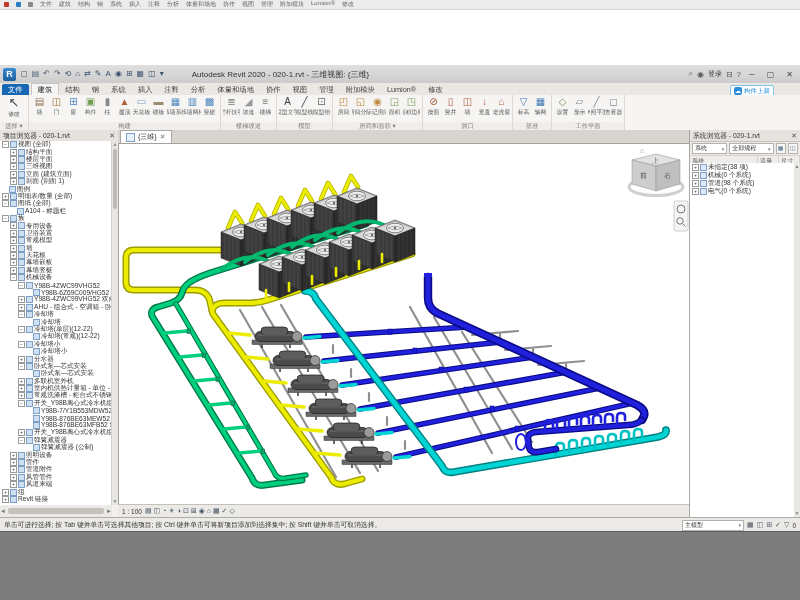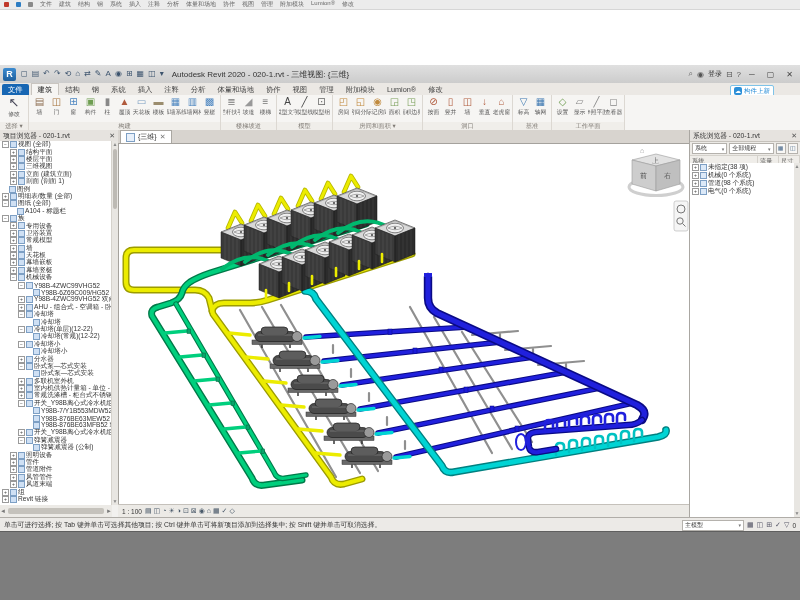--- a/index.html
+++ b/index.html
@@ -11,21 +11,21 @@
   .mini{width:5px;height:5px;border-radius:1px;flex:none}
   .stab{font-size:6px;color:#666;white-space:nowrap}
   #gap{position:absolute;top:10px;left:0;right:0;height:55px;background:#ffffff}
   
   #app{position:absolute;top:65px;left:0;width:800px;height:466px;background:#f0efed}
   #titlebar{position:absolute;top:0;left:0;right:0;height:18px;
             background:linear-gradient(#e0e0e0,#cccccc);display:flex;align-items:center;border-bottom:1px solid #b8b8b8}
   #rlogo{width:13px;height:13px;margin:0 3px;border-radius:2px;background:linear-gradient(#3c8bd0,#1d5f9e);
          color:#fff;font-size:9px;font-weight:bold;display:flex;align-items:center;justify-content:center;flex:none}
   .qico{font-size:8px;line-height:8px;color:#3d546e;padding:0 2px;cursor:default}
-  #title{font-size:8px;color:#333;margin-left:6px;white-space:nowrap}
+  #title{font-size:8px;color:#333;margin-left:26px;white-space:nowrap}
   #tbright{margin-left:auto;display:flex;align-items:center;gap:4px;padding-right:3px}
   .tbico{font-size:8px;color:#555}
   #signin{font-size:7px;color:#333}
   .winbtn{font-size:8px;color:#444;padding:0 4px}
   
   #tabrow{position:absolute;top:18px;left:0;right:0;height:12px;background:#ebe8e4;
           display:flex;align-items:flex-end;padding-left:2px}
   .rtab{font-size:7.3px;color:#444;padding:0 6px;height:11px;line-height:11px;white-space:nowrap}
   .rtab.file{background:#1766b3;color:#fff;border-radius:2px 2px 0 0;margin-right:2px}
   .rtab.act{background:#f6f5f3;border:1px solid #c9c5c0;border-bottom:none;color:#222}

